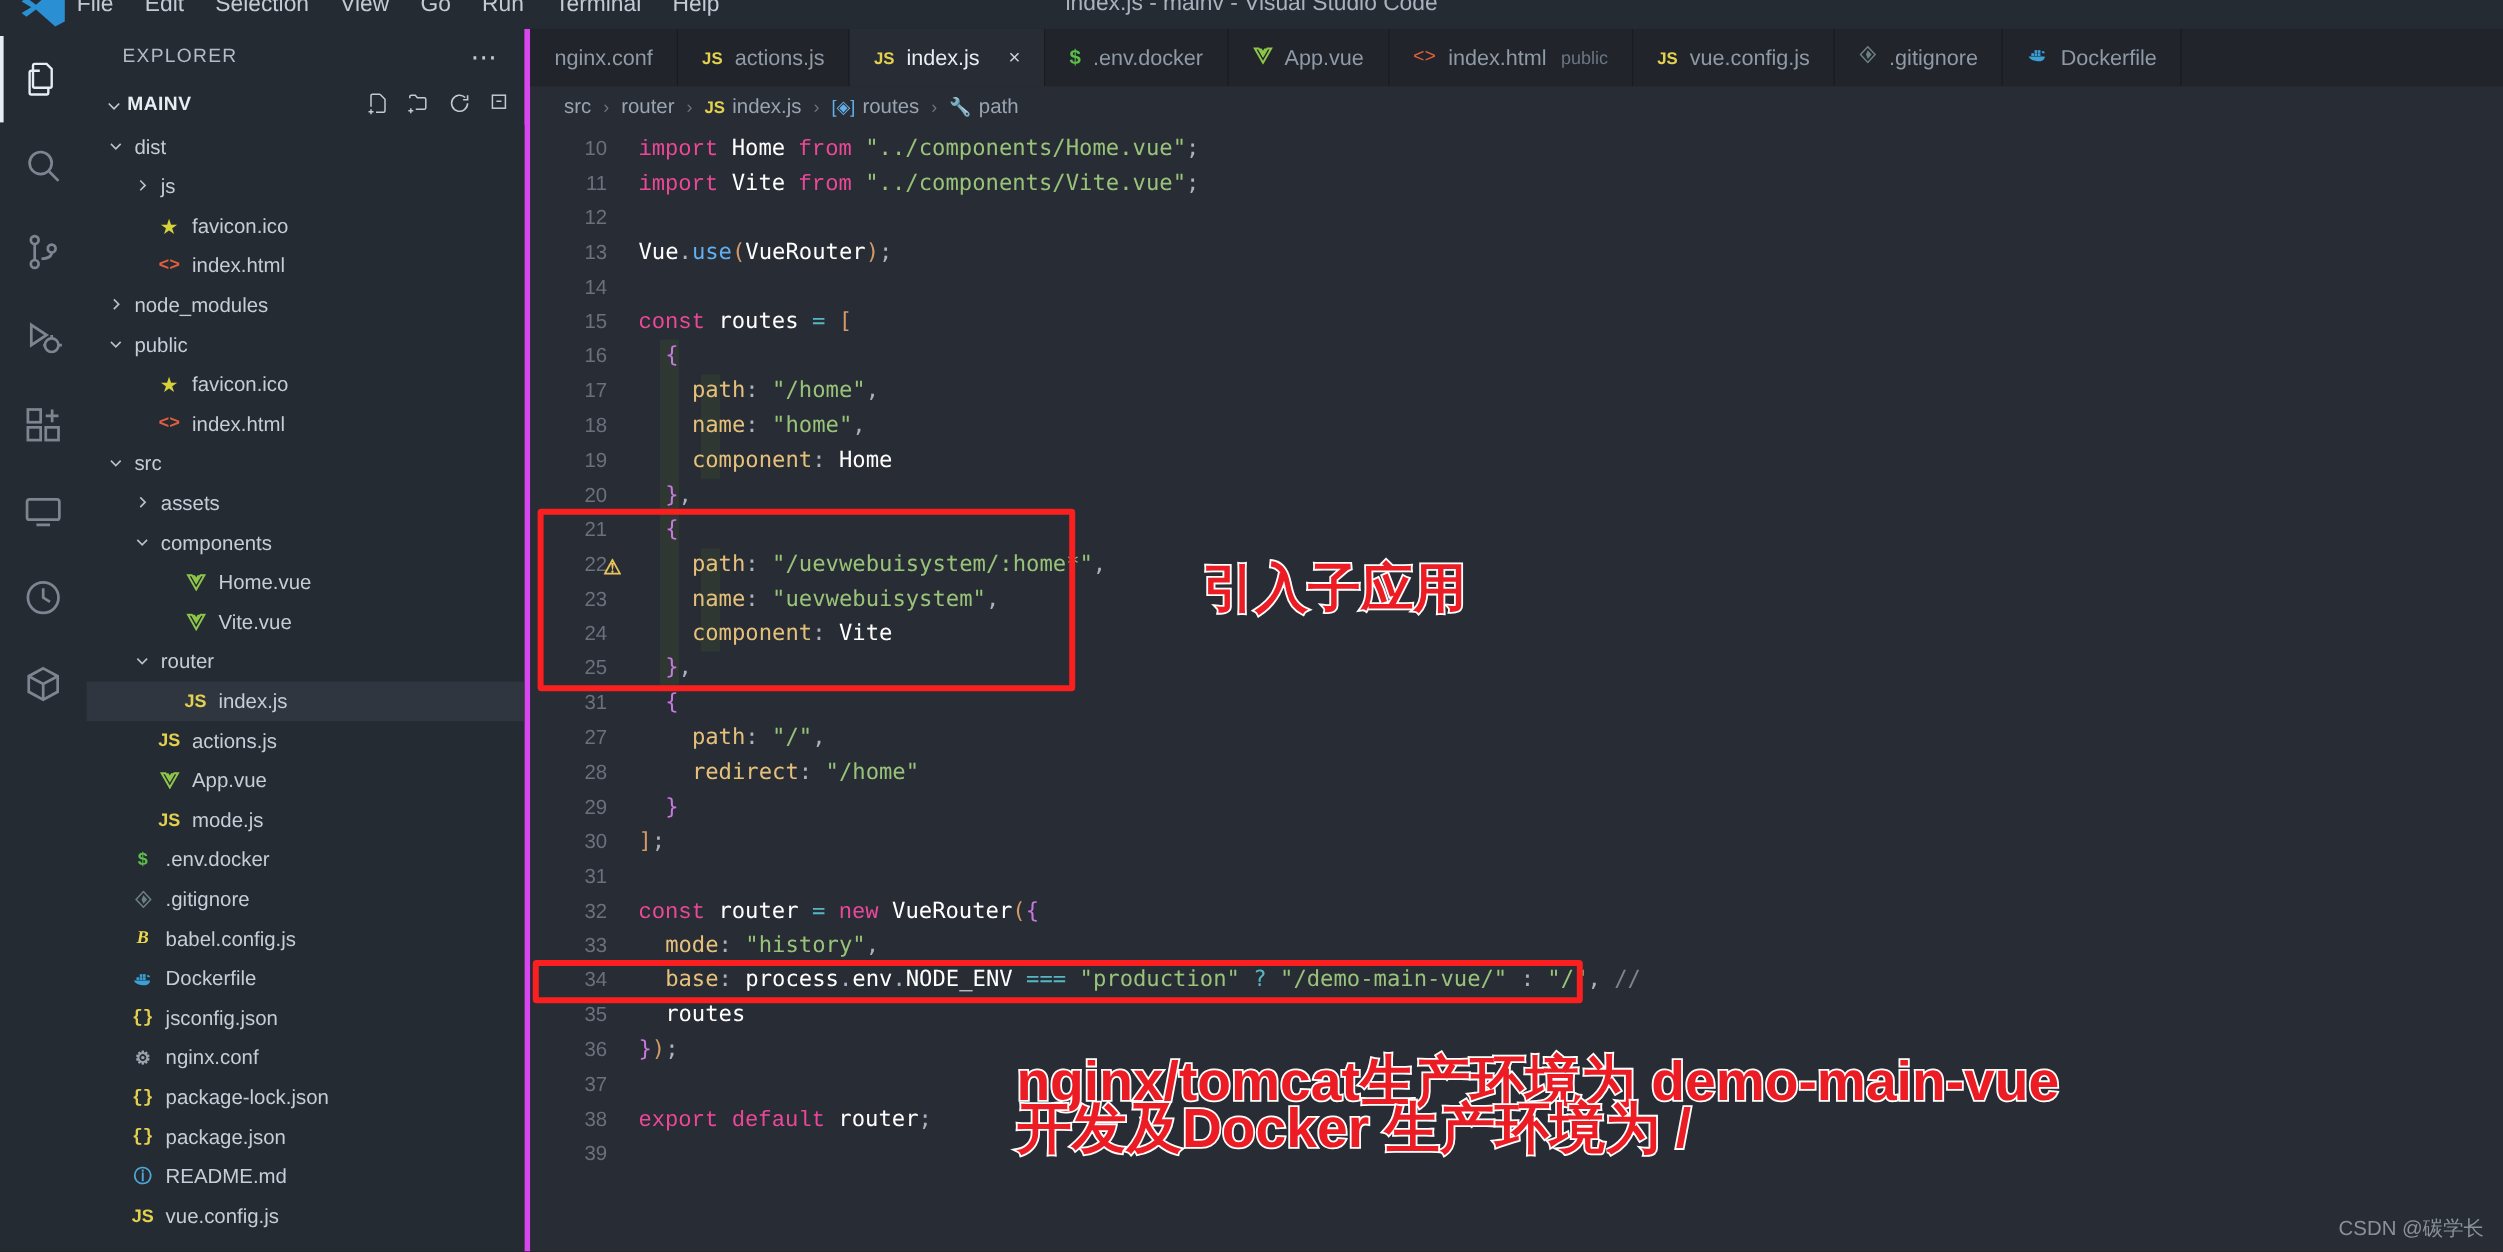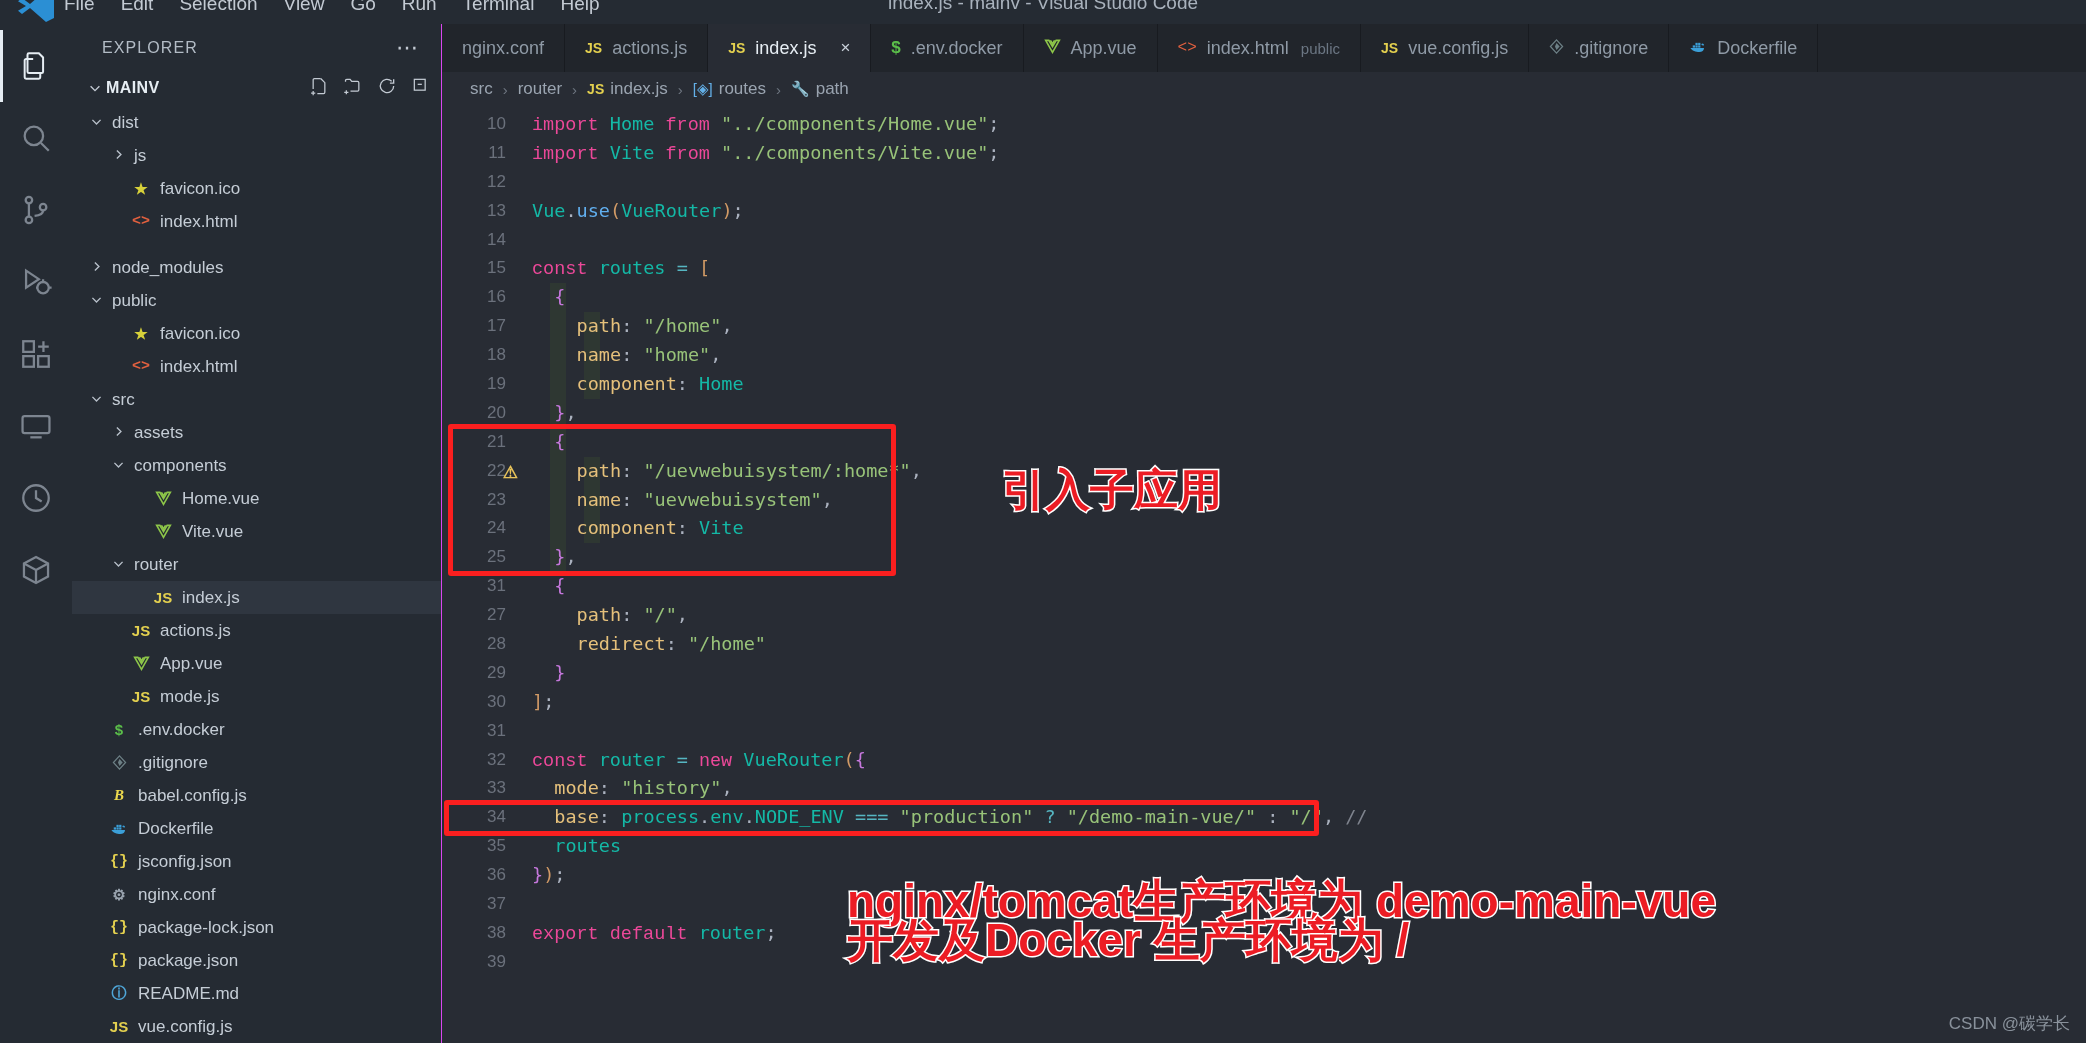--- a/index.html
+++ b/index.html
@@ -60,21 +60,21 @@
     content: ""; position: absolute; left: 0; top: 0; bottom: 0;
     width: 3px; background: #e6edf3;
   }
   .act-item svg { display: block; }
 
   
   .sidebar {
     width: 370px; flex: 0 0 370px;
     background: #252b33;
     display: flex; flex-direction: column;
-    border-right: 1px solid #d946ef;
+    border-right: 5px solid #d946ef;
     min-height: 0;
   }
   .sidebar-header {
     height: 48px; flex: 0 0 48px;
     display: flex; align-items: center;
     padding: 0 22px 0 30px;
     color: #b3bcc6; font-size: 16px; letter-spacing: 1.1px;
   }
   .sidebar-header .dots { margin-left: auto; font-size: 22px; letter-spacing: 1px; color: #c3cad3; }
 
@@ -161,21 +161,21 @@
     padding-top: 4px; padding-left: 10px;
     font-family: "DejaVu Sans Mono", monospace;
     font-size: 18.5px;
     white-space: pre;
     overflow: hidden;
   }
   .code .cline { height: 28.9px; line-height: 28.9px; position: relative; }
 
   
   .t-kw      { color: #ec4899; font-family: Liberation Mono, monospace; }
-  .t-var     { color: #14b8a6; }
+  .t-var     { color: #ffffff; }
   .t-str     { color: #98c379; }
   .t-fn      { color: #61afef; }
   .t-plain   { color: #abb2bf; }
   .t-yel     { color: #e5c07b; }
   .t-op      { color: #56b6c2; }
   .t-brkt1   { color: #d19a66; }
   .t-brkt2   { color: #c678dd; }
 
   
   .sel-block {
@@ -347,21 +347,21 @@
           <div class="trow" style="padding-left: 36px;">
             <span class="chev"></span>
             <span class="ficon i-star">★</span>
             <span class="lbl">favicon.ico</span>
           </div>
           <div class="trow" style="padding-left: 36px;">
             <span class="chev"></span>
             <span class="ficon i-html">&lt;&gt;</span>
             <span class="lbl">index.html</span>
           </div>
-          <div class="trow" style="padding-left: 14px; margin-top: 13px;">
+          <div class="trow" style="padding-left: 14px;">
             <span class="chev"><svg width="13" height="13" viewBox="0 0 16 16" fill="none" stroke="currentColor" stroke-width="1.7">
                 <path d="M6 3l5 5-5 5"></path>
               </svg></span>
             <span class="lbl">node_modules</span>
           </div>
           <div class="trow" style="padding-left: 14px;">
             <span class="chev"><svg width="13" height="13" viewBox="0 0 16 16" fill="none" stroke="currentColor" stroke-width="1.7">
                 <path d="M3 6l5 5 5-5"></path>
               </svg></span>
             <span class="lbl">public</span>

